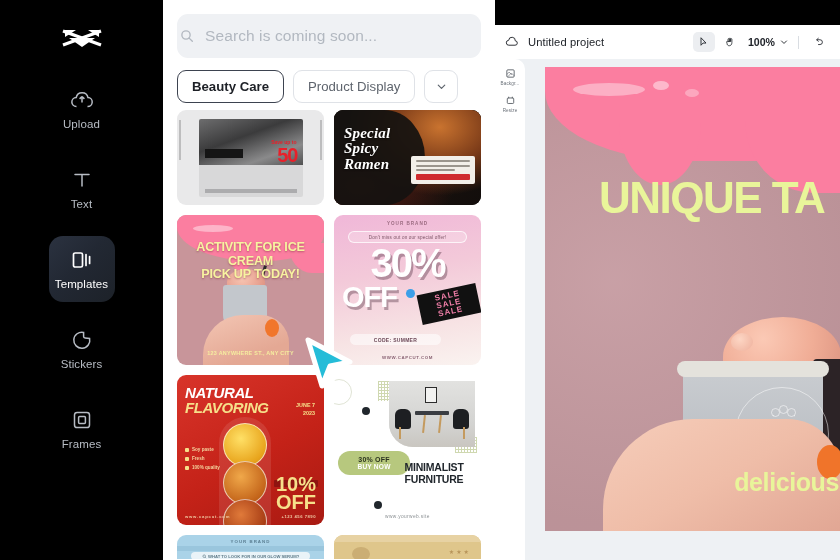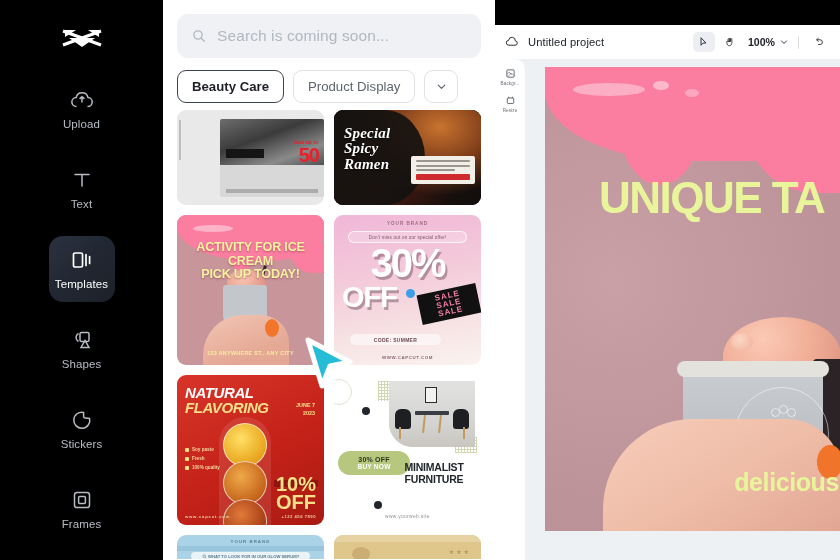--- a/index.html
+++ b/index.html
@@ -39,21 +39,21 @@
   .rail-item .lbl { font-size: 11.5px; letter-spacing: .1px; line-height: 1; }
   .rail-item.active .lbl { color: #ffffff; font-weight: 500; }
 
   
   .panel {
     width: 332px; flex: 0 0 332px; height: 560px;
     background: #ffffff; position: relative; overflow: hidden;
   }
   .search-box {
     margin: 14px 14px 0 14px; height: 44px; border-radius: 11px;
-    background: #eff1f4; display: flex; align-items: center; padding: 0 14px; gap: 10px;
+    background: #eff1f4; display: flex; align-items: center; padding: 0 2px; gap: 10px;
     cursor: text;
   }
   .search-box .ph { color: #b2b8c0; font-size: 15.5px; letter-spacing: .1px; }
   .chips { display: flex; align-items: center; gap: 9px; padding: 12px 14px 10px 14px; }
   .chip {
     height: 33px; border-radius: 9px; border: 1.4px solid #dfe2e7;
     display: flex; align-items: center; justify-content: center;
     padding: 0 14px; font-size: 13.2px; color: #5e646d; background: #fff; cursor: pointer;
     white-space: nowrap;
   }
@@ -69,21 +69,21 @@
     width: 147px; height: 0; flex: 0 0 147px;
     border-radius: 9px; overflow: hidden; position: relative; cursor: pointer;
     background: #f2f2f2;
   }
   .card.h95  { height: 95px; }
   .card.h150 { height: 150px; }
   .card.h150b{ height: 150px; }
   .card.h24  { height: 24px; }
 
   
-  .c-grey { background: #e9e9ea; display: flex; align-items: center; justify-content: flex-end; }
+  .c-grey { background: #e9e9ea; display: flex; align-items: center; justify-content: center; }
   .c-grey .inner {
     width: 104px; height: 78px; background: #d8d8d9; position: relative; overflow: hidden;
     border-radius: 2px;
   }
   .c-grey .photo {
     position: absolute; left: 0; right: 0; top: 0; height: 46px;
     background: linear-gradient(160deg,#6d6d6e 0%,#3b3b3c 40%,#8a8a8b 75%,#515152 100%);
   }
   .c-grey .bar { position:absolute; left:6px; top:30px; width:38px; height:9px; background:#151515; }
   .c-grey .fifty {
@@ -408,28 +408,20 @@
       </div>
 
       <div class="rail-item active">
         <svg class="ico" viewBox="0 0 24 24" fill="none" stroke="currentColor" stroke-width="1.7">
           <rect x="3.5" y="5" width="9" height="14" rx="1.6"></rect>
           <path d="M16 6.5v11M19.6 8.6v6.8" stroke-linecap="round"></path>
         </svg>
         <span class="lbl">Templates</span>
       </div>
 
-      <div class="rail-item">
-        <svg class="ico" viewBox="0 0 24 24" fill="none" stroke="currentColor" stroke-width="1.5">
-          <path d="M8.5 5.5a4.5 4.5 0 0 0 0 8"></path>
-          <rect x="10" y="4.5" width="9" height="9" rx="1.4"></rect>
-          <path d="M11 19.5l4-7 4 7z"></path>
-        </svg>
-        <span class="lbl">Shapes</span>
-      </div>
 
       <div class="rail-item">
         <svg class="ico" viewBox="0 0 24 24" fill="none" stroke="currentColor" stroke-width="1.5">
           <path d="M13.6 4.4a8 8 0 1 0 6 6 L15 10a1.4 1.4 0 0 1-1.4-1.4z"></path>
         </svg>
         <span class="lbl">Stickers</span>
       </div>
 
       <div class="rail-item">
         <svg class="ico" viewBox="0 0 24 24" fill="none" stroke="currentColor" stroke-width="1.5">

